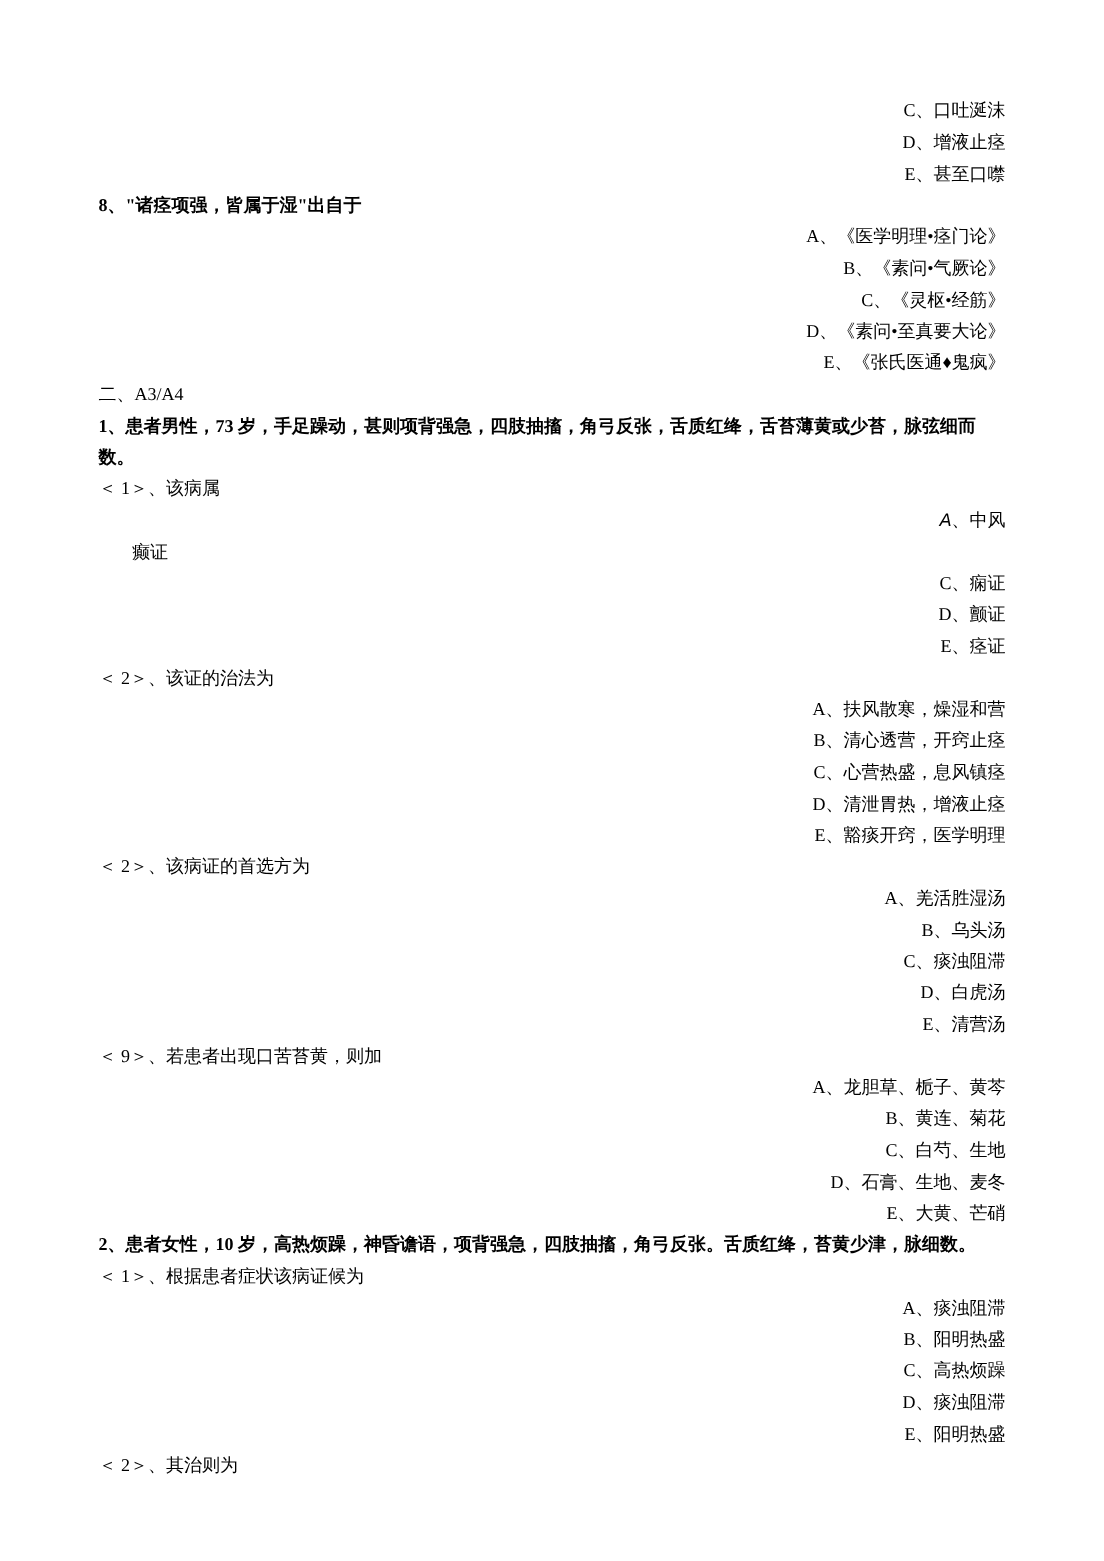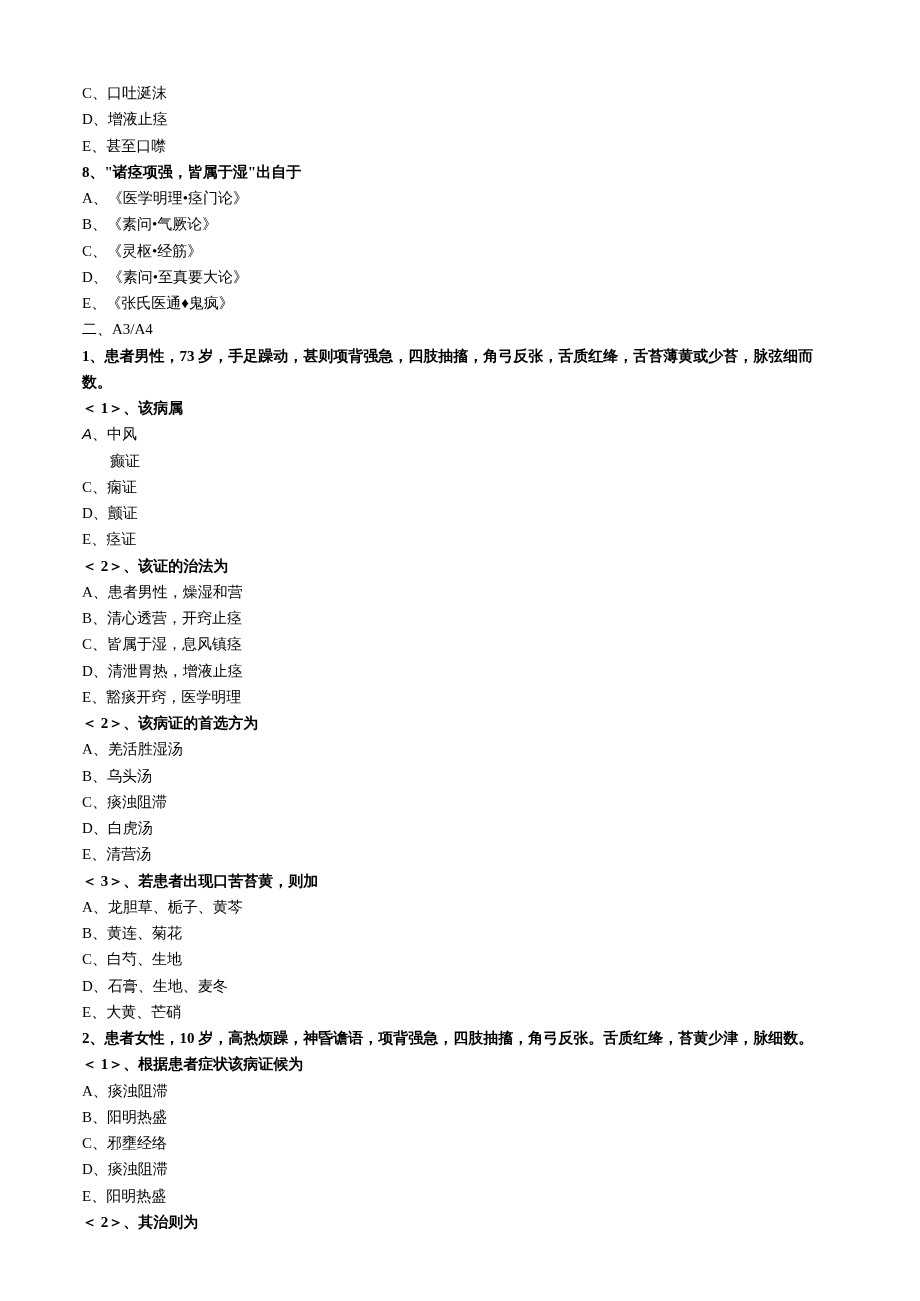--- a/index.html
+++ b/index.html
@@ -8,22 +8,22 @@
     min-height: 1301px;
     background: #ffffff;
     font-family: "SimSun", "宋体", serif;
     font-size: 15px;
     color: #000000;
     padding: 80px 82px 40px 82px;
     line-height: 1.75;
   }
   .line { display: block; }
   .bold { font-weight: bold; }
-  .opt { display: block; }
-  .sub { display: block; font-weight: bold; }
+  .opt { display: block; text-align: right; }
+  .sub { display: block; }
   .a-letter { font-family: Arial, sans-serif; font-style: italic; }
   .b-indent { padding-left: 28px; display: block; }
 </style>
 </head>
 <body>
 
 <span class="opt">C、口吐涎沫</span>
 <span class="opt">D、增液止痉</span>
 <span class="opt">E、甚至口噤</span>
 
@@ -39,42 +39,42 @@
 <span class="line bold">1、患者男性，73 岁，手足躁动，甚则项背强急，四肢抽搐，角弓反张，舌质红绛，舌苔薄黄或少苔，脉弦细而数。</span>
 
 <span class="sub">＜ 1＞、该病属</span>
 <span class="opt"><span class="a-letter">A</span><span>、中风</span></span>
 <span class="b-indent">癫证</span>
 <span class="opt">C、痫证</span>
 <span class="opt">D、颤证</span>
 <span class="opt">E、痉证</span>
 
 <span class="sub">＜ 2＞、该证的治法为</span>
-<span class="opt">A、患者男性，燥湿和营</span>
+<span class="opt">A、扶风散寒，燥湿和营</span>
 <span class="opt">B、清心透营，开窍止痉</span>
-<span class="opt">C、皆属于湿，息风镇痉</span>
+<span class="opt">C、心营热盛，息风镇痉</span>
 <span class="opt">D、清泄胃热，增液止痉</span>
 <span class="opt">E、豁痰开窍，医学明理</span>
 
 <span class="sub">＜ 2＞、该病证的首选方为</span>
 <span class="opt">A、羌活胜湿汤</span>
 <span class="opt">B、乌头汤</span>
 <span class="opt">C、痰浊阻滞</span>
 <span class="opt">D、白虎汤</span>
 <span class="opt">E、清营汤</span>
 
-<span class="sub">＜ 3＞、若患者出现口苦苔黄，则加</span>
+<span class="sub">＜ 9＞、若患者出现口苦苔黄，则加</span>
 <span class="opt">A、龙胆草、栀子、黄芩</span>
 <span class="opt">B、黄连、菊花</span>
 <span class="opt">C、白芍、生地</span>
 <span class="opt">D、石膏、生地、麦冬</span>
 <span class="opt">E、大黄、芒硝</span>
 
 <span class="line bold">2、患者女性，10 岁，高热烦躁，神昏谵语，项背强急，四肢抽搐，角弓反张。舌质红绛，苔黄少津，脉细数。</span>
 
 <span class="sub">＜ 1＞、根据患者症状该病证候为</span>
 <span class="opt">A、痰浊阻滞</span>
 <span class="opt">B、阳明热盛</span>
-<span class="opt">C、邪壅经络</span>
+<span class="opt">C、高热烦躁</span>
 <span class="opt">D、痰浊阻滞</span>
 <span class="opt">E、阳明热盛</span>
 
 <span class="sub">＜ 2＞、其治则为</span>
 
 </body></html>

